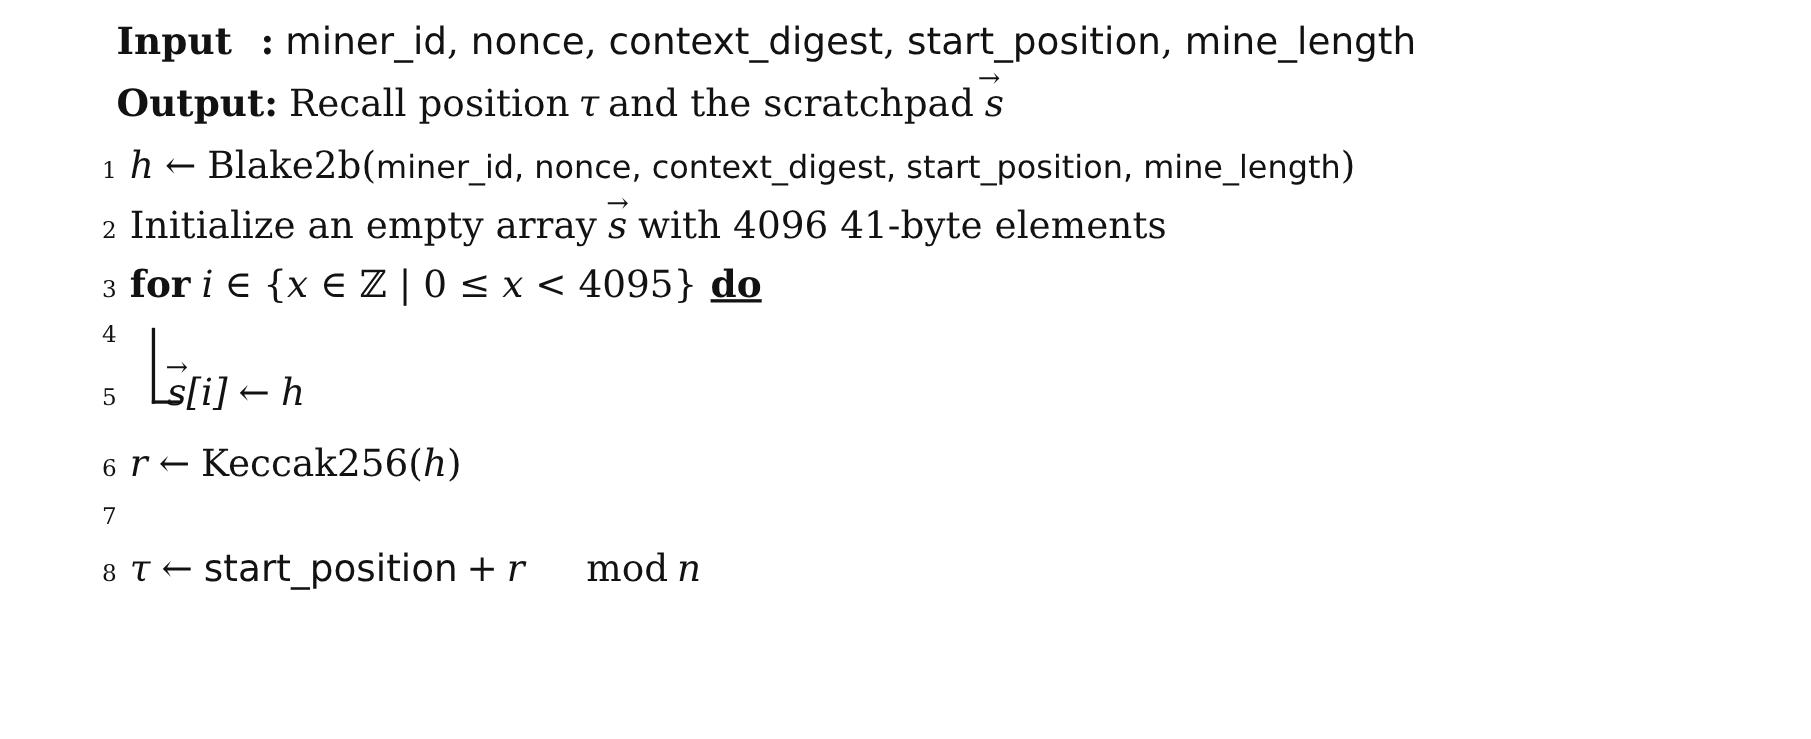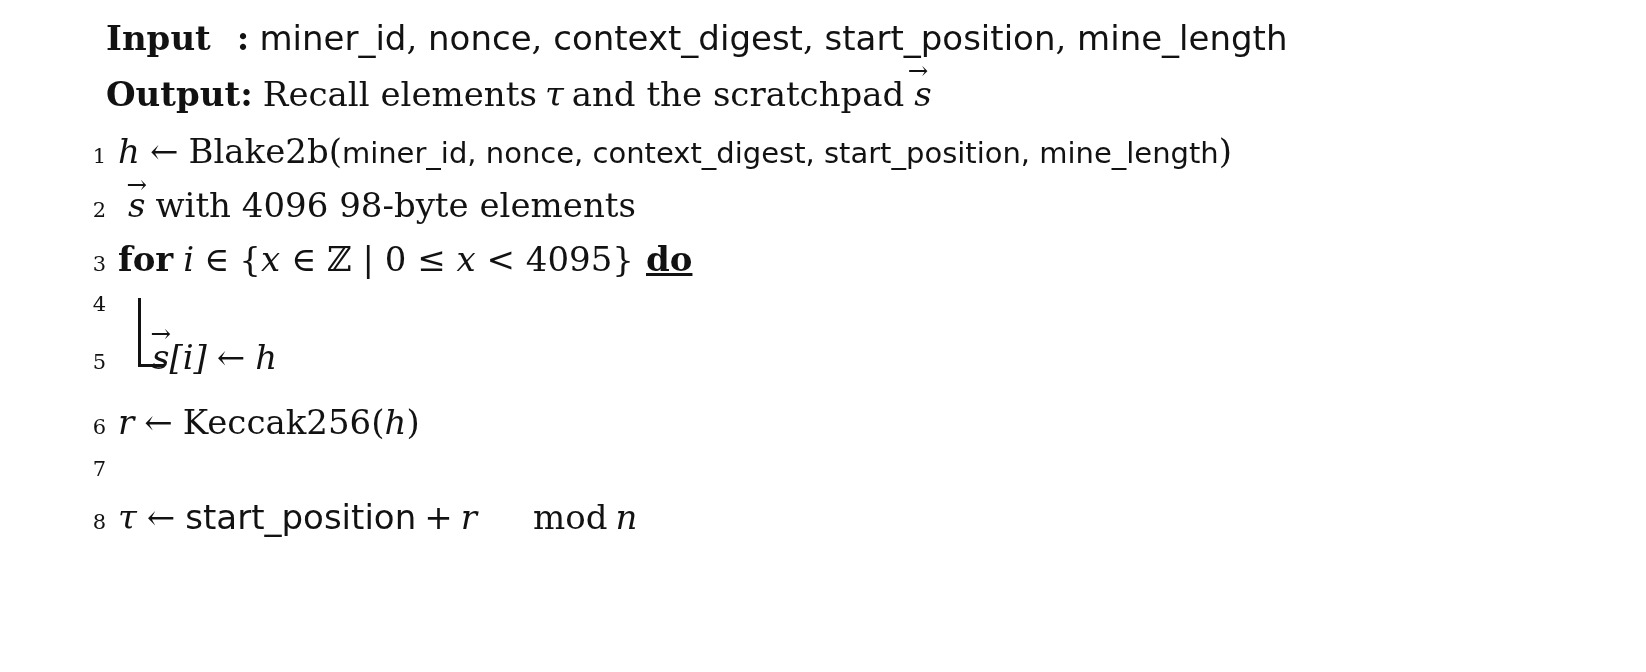--- a/index.html
+++ b/index.html
@@ -163,31 +163,31 @@
   <div class="algorithm">
 
     <div class="hdr-row row-sp-input">
       <span class="hdr-label">Input</span>
       <span class="hdr-colon" style="padding-left:26px;">:</span>
       <span class="hdr-val"><span class="ident">miner_id</span><span>, </span><span class="ident">nonce</span><span>, </span><span class="ident">context_digest</span><span>, </span><span class="ident">start_position</span><span>, </span><span class="ident">mine_length</span></span>
     </div>
 
     <div class="hdr-row row-sp-output">
       <span class="hdr-label">Output:</span>
-      <span class="hdr-val"><span>Recall elements</span><span class="mi" style="padding:0 8px;">τ</span><span>and the scratchpad</span><span class="vec" style="padding-left:10px;"><span class="arrow">→</span><span>s</span></span></span>
+      <span class="hdr-val"><span>Recall position</span><span class="mi" style="padding:0 8px;">τ</span><span>and the scratchpad</span><span class="vec" style="padding-left:10px;"><span class="arrow">→</span><span>s</span></span></span>
     </div>
 
     <div class="row row-sp-1">
       <span class="lineno">1</span>
       <span class="body-text"><span class="mi">h</span><span style="padding:0 10px;">←</span><span class="mi-up">Blake2b(</span><span class="ident-sm">miner_id, nonce, context_digest, start_position, mine_length</span><span class="mi-up">)</span></span>
     </div>
 
     <div class="row row-sp">
       <span class="lineno">2</span>
-      <span class="body-text"><span class="vec" style="padding:0 10px;"><span class="arrow">→</span><span>s</span></span><span>with 4096 98-byte elements</span></span>
+      <span class="body-text"><span>Initialize an empty array</span><span class="vec" style="padding:0 10px;"><span class="arrow">→</span><span>s</span></span><span>with 4096 41-byte elements</span></span>
     </div>
 
     <div class="row row-sp">
       <span class="lineno">3</span>
       <span class="body-text"><span class="bold">for</span><span class="mi" style="padding:0 10px;">i</span><span>∈</span><span class="mi-up" style="padding-left:10px;text-align:right;"><span class="mi-up">{</span><span class="mi">x</span> ∈ ℤ <span class="mi-up">|</span> 0 ≤ <span class="mi">x</span> &lt; 4095<span class="mi-up">}</span></span><span class="bold" style="padding-left:12px;text-decoration:underline;">do</span></span>
     </div>
 
     <div class="loop-block" style="margin-top:18px;">
       <div class="loop-rule"></div>
 

